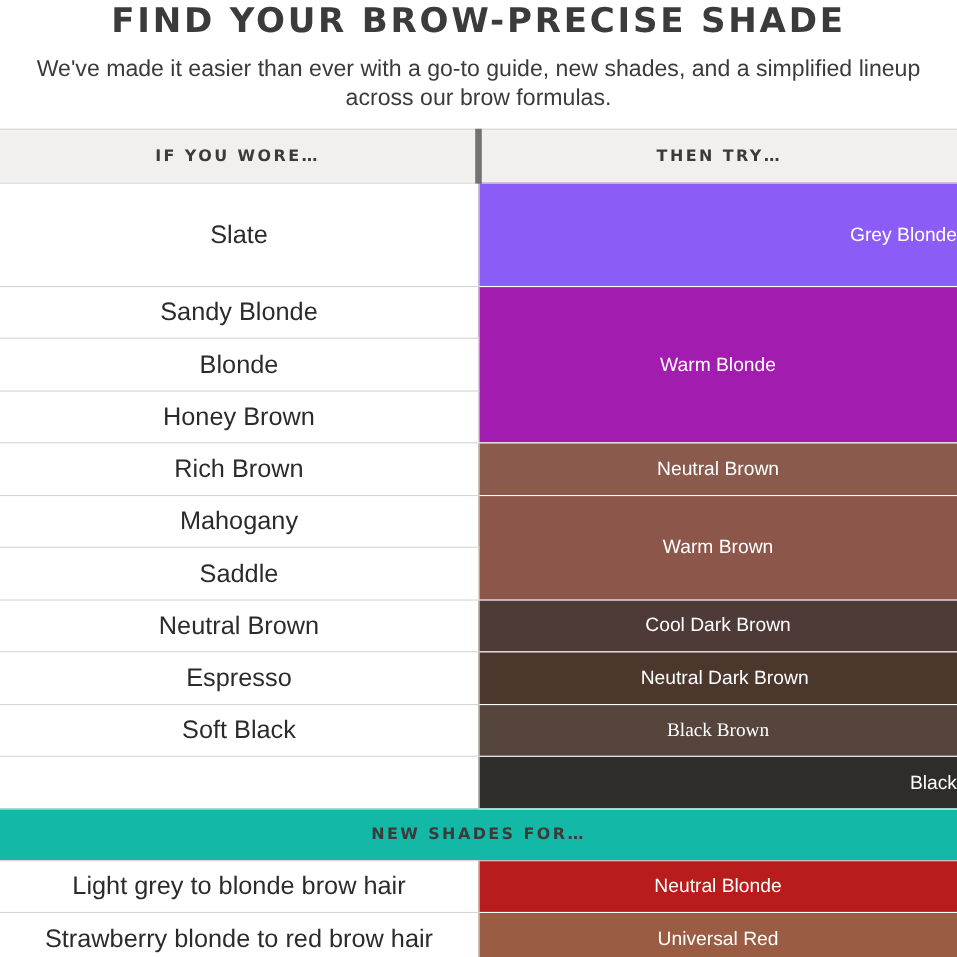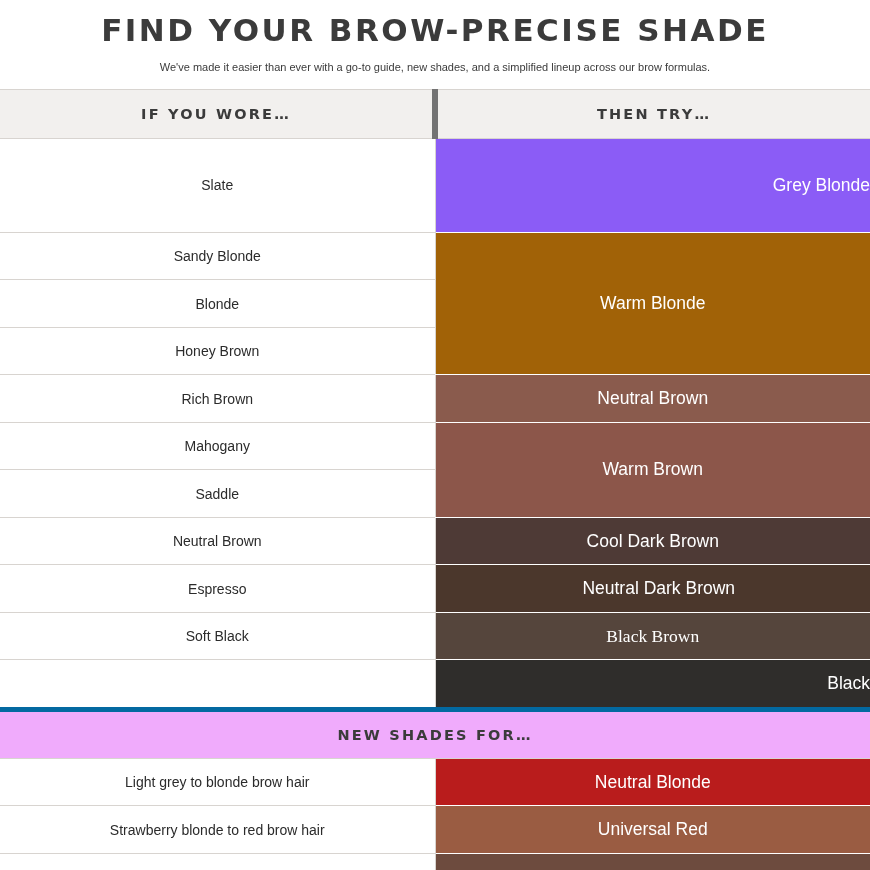--- a/index.html
+++ b/index.html
@@ -20,26 +20,26 @@
     position: relative;
     background: #fff;
   }
   .title {
     text-align: center;
     font-family: "DejaVu Sans", sans-serif;
     font-weight: bold;
     font-size: 31px;
     letter-spacing: 2.5px;
     color: #3b3b3b;
-    padding-top: 12px;
+    padding-top: 1px;
     margin: 0;
   }
   .subtitle {
     text-align: center;
-    font-size: 11px;
+    font-size: 21px;
     color: #3b3b3b;
     margin: 13px 6px 0 6px;
     line-height: 1.25;
   }
   table.shade-table {
     width: 870px;
     border-collapse: collapse;
     margin-top: 14px;
     table-layout: fixed;
   }
@@ -63,49 +63,49 @@
     border-top: 1px solid #d8d4d0;
     border-bottom: 1px solid #d8d4d0;
   }
   .header-row th.hdr-left {
     border-right: 6px solid #737373;
   }
 
   td.left-cell {
     text-align: center;
     vertical-align: middle;
-    font-size: 14px;
+    font-size: 23px;
     color: #2b2b2b;
     border-bottom: 1px solid #d8d4d0;
     border-right: 1px solid #d8d4d0;
     background: #ffffff;
     height: 46.5px;
   }
   td.left-cell.tall { height: 93px; }
 
   td.right-cell {
     text-align: center;
     vertical-align: middle;
     font-size: 17.5px;
     color: #ffffff;
     border-bottom: 1px solid #ffffff;
     height: 46.5px;
   }
 
   .section-row td {
-    background: #f0abfc;
+    background: #14b8a6;
     height: 46px;
     text-align: center;
     vertical-align: middle;
     font-family: "DejaVu Sans", sans-serif;
     font-weight: bold;
     font-size: 14.5px;
     letter-spacing: 2.2px;
     color: #3b3b3b;
-    border-top: 5px solid #0369a1;
+    border-top: 1px solid #0369a1;
     border-bottom: 1px solid #d8d4d0;
   }
 </style>
 </head>
 <body>
 
 <div class="page">
 
   <h1 class="title">FIND YOUR BROW-PRECISE SHADE</h1>
   <p class="subtitle">We've made it easier than ever with a go-to guide, new shades, and a simplified lineup across our brow formulas.</p>
@@ -122,21 +122,21 @@
       </tr>
     </thead>
     <tbody>
 
       <tr>
         <td class="left-cell tall" rowspan="1">Slate</td>
         <td class="right-cell" style="background:#8b5cf6;text-align:right;">Grey Blonde</td>
       </tr>
       <tr>
         <td class="left-cell">Sandy Blonde</td>
-        <td class="right-cell" rowspan="3" style="background:#a16207;">Warm Blonde</td>
+        <td class="right-cell" rowspan="3" style="background:#a21caf;">Warm Blonde</td>
       </tr>
       <tr>
         <td class="left-cell">Blonde</td>
       </tr>
       <tr>
         <td class="left-cell">Honey Brown</td>
       </tr>
       <tr>
         <td class="left-cell">Rich Brown</td>
         <td class="right-cell" style="background:#8a5b4d;">Neutral Brown</td>

